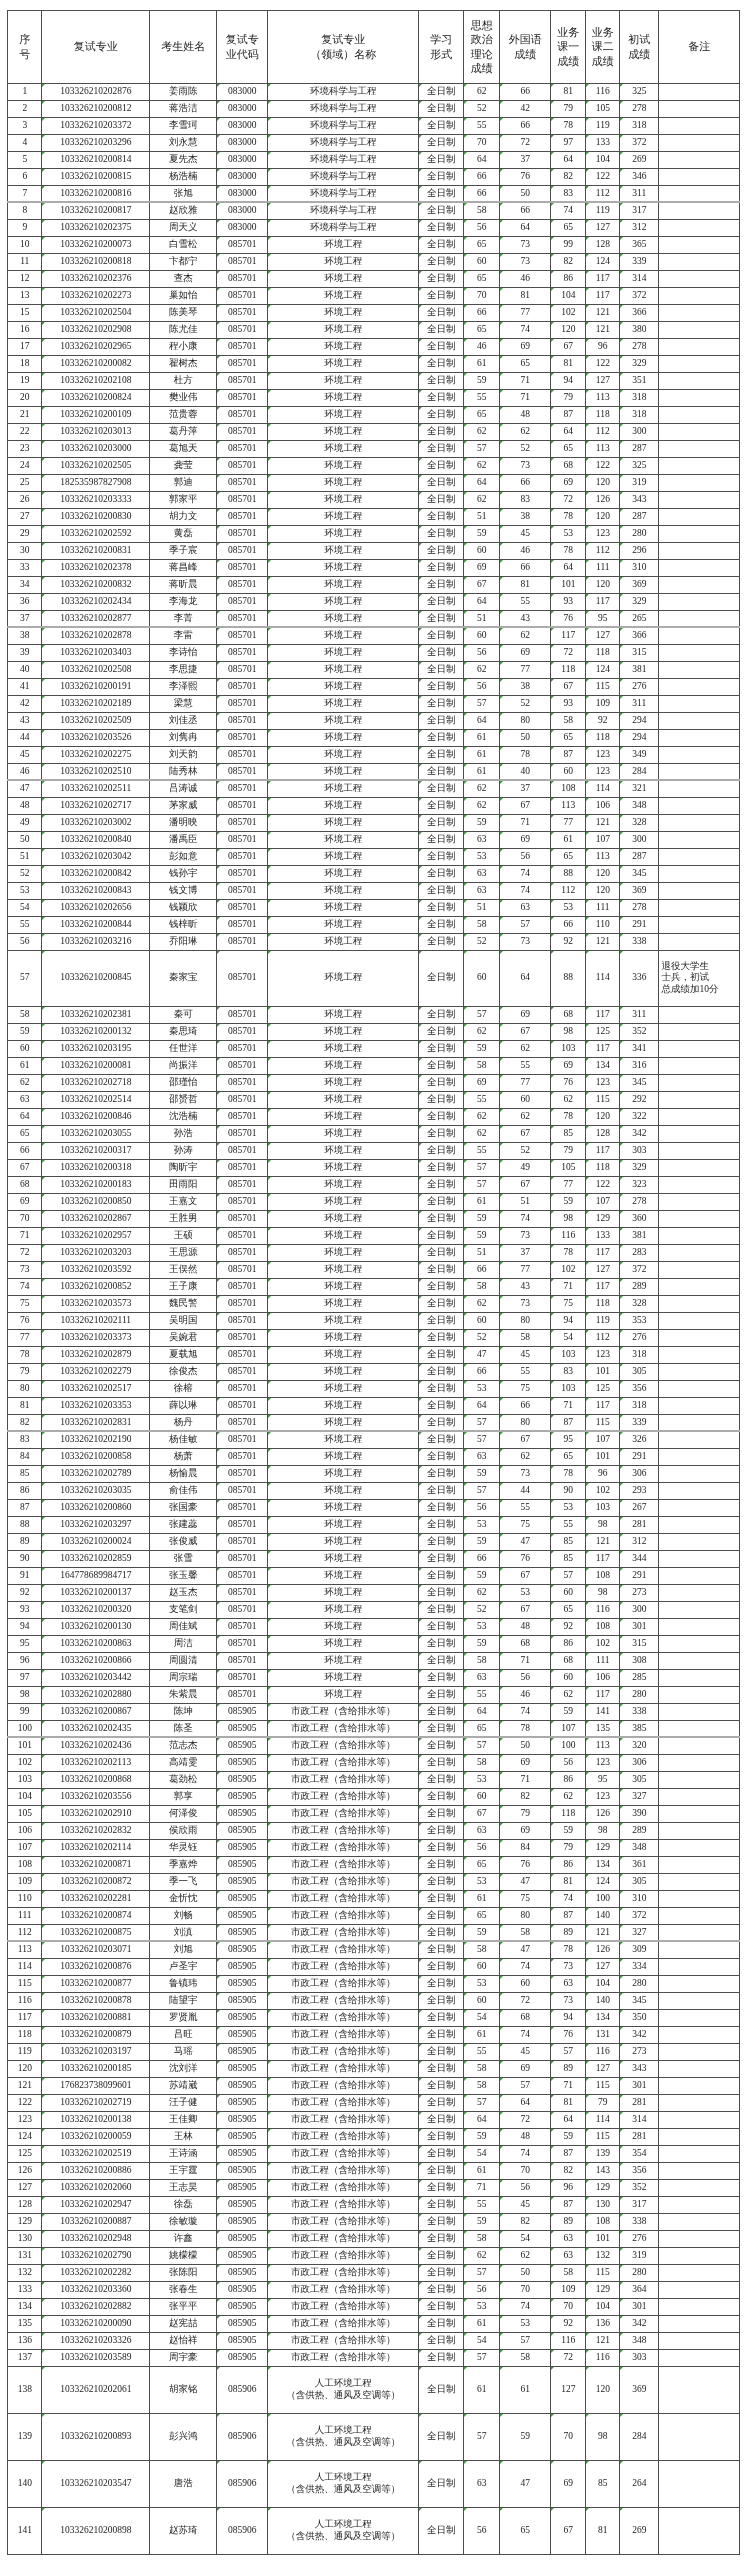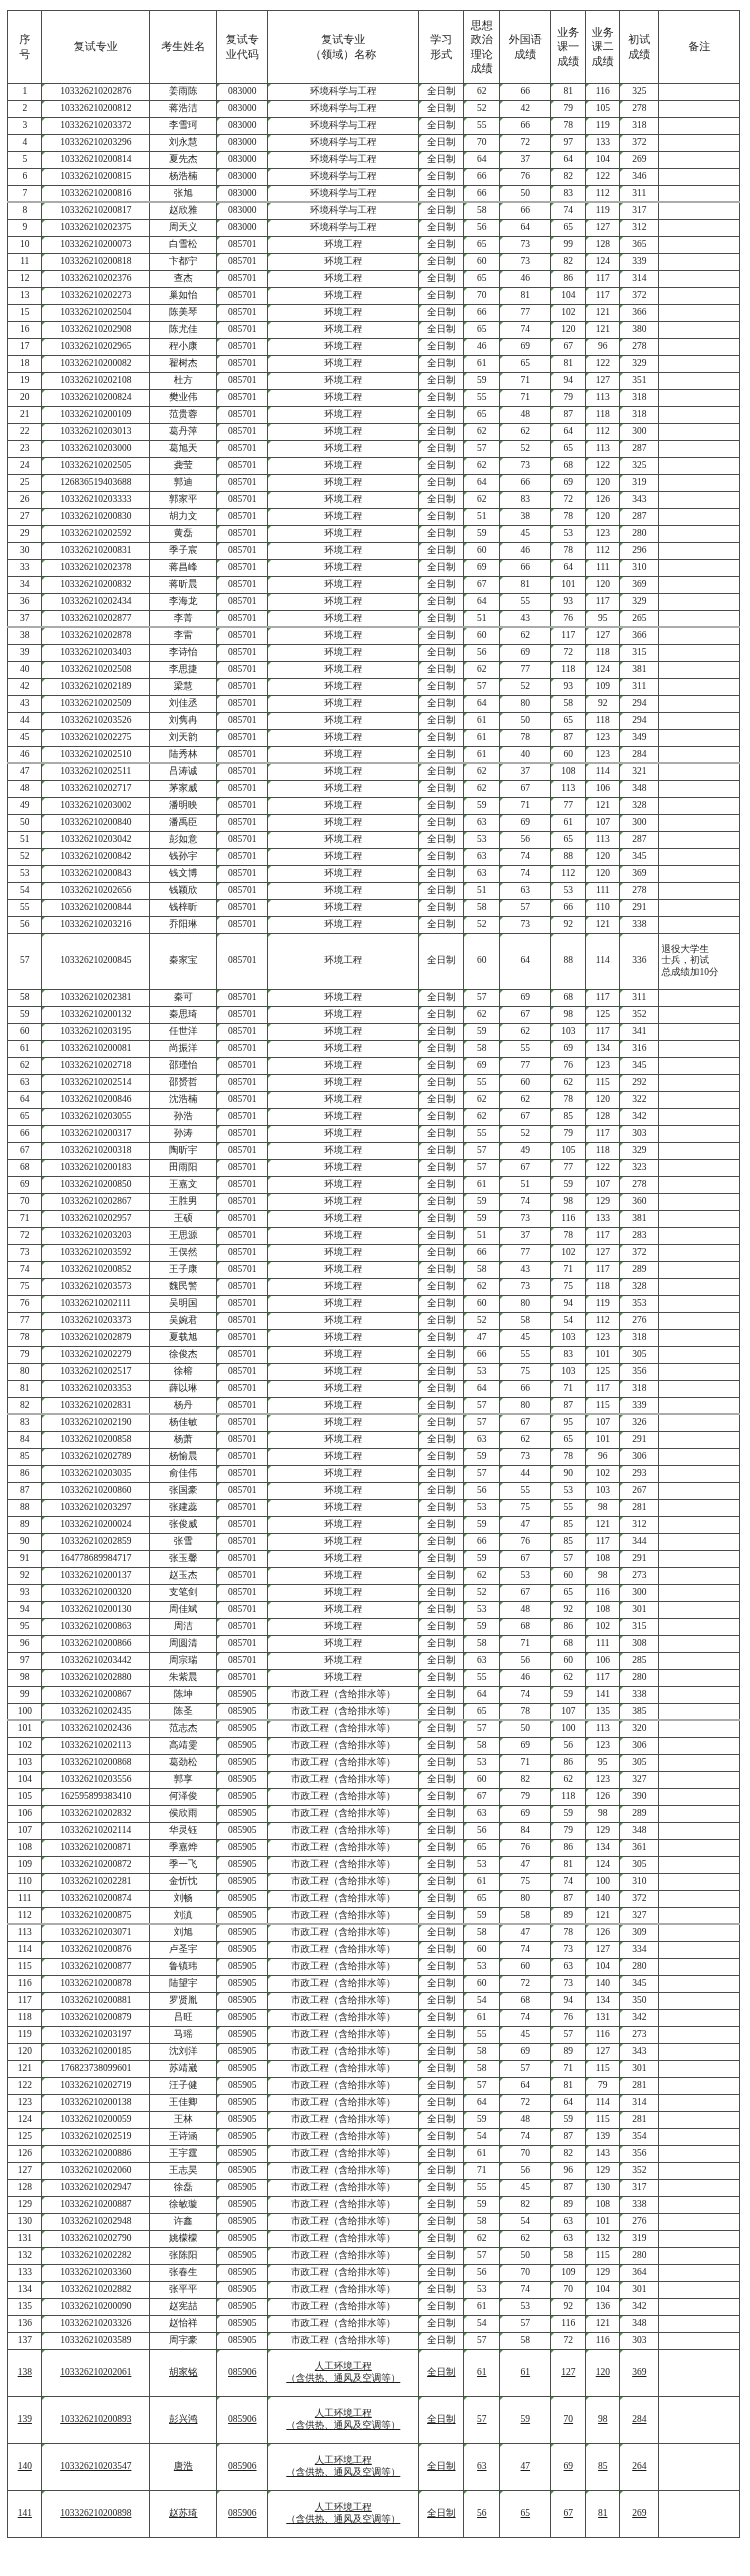--- a/index.html
+++ b/index.html
@@ -25,21 +25,21 @@
     position: relative;
   }
   thead tr { height: 73px; }
   th {
     font-weight: normal;
     font-size: 11px;
     line-height: 1.3;
     white-space: pre-line;
   }
   tbody tr { height: 17px; }
-  tbody tr.tall { height: 47px; text-decoration: underline; }
+  tbody tr.tall { height: 47px; }
   tbody tr.xtall { height: 56px; }
   tbody tr.pb td { border-top: 2.2px solid #ababab; }
   td { font-size: 9.5px; line-height: 1.18; }
   td.c-major, td.c-remark { white-space: pre-line; }
   td.c-remark { text-align: left; padding: 0 2.2px; font-size: 9.5px; }
   td.c-id { letter-spacing: 0px; }
   
   td.gt::before {
     content: "";
     position: absolute;
@@ -416,21 +416,21 @@
           <td class="c-form gt">全日制</td>
           <td class="c-s1 gt">62</td>
           <td class="c-s2 gt">73</td>
           <td class="c-s3 gt">68</td>
           <td class="c-s4 gt">122</td>
           <td class="c-total gt">325</td>
           <td class="c-remark"></td>
         </tr>
         <tr>
           <td class="c-seq">25</td>
-          <td class="c-id gt">126836519403688</td>
+          <td class="c-id gt">182535987827908</td>
           <td class="c-name">郭迪</td>
           <td class="c-code gt">085701</td>
           <td class="c-major gt">环境工程</td>
           <td class="c-form gt">全日制</td>
           <td class="c-s1 gt">64</td>
           <td class="c-s2 gt">66</td>
           <td class="c-s3 gt">69</td>
           <td class="c-s4 gt">120</td>
           <td class="c-total gt">319</td>
           <td class="c-remark"></td>
@@ -580,20 +580,34 @@
           <td class="c-id gt">103326210202508</td>
           <td class="c-name">李思捷</td>
           <td class="c-code gt">085701</td>
           <td class="c-major gt">环境工程</td>
           <td class="c-form gt">全日制</td>
           <td class="c-s1 gt">62</td>
           <td class="c-s2 gt">77</td>
           <td class="c-s3 gt">118</td>
           <td class="c-s4 gt">124</td>
           <td class="c-total gt">381</td>
+          <td class="c-remark"></td>
+        </tr>
+        <tr>
+          <td class="c-seq">41</td>
+          <td class="c-id gt">103326210200191</td>
+          <td class="c-name">李泽熙</td>
+          <td class="c-code gt">085701</td>
+          <td class="c-major gt">环境工程</td>
+          <td class="c-form gt">全日制</td>
+          <td class="c-s1 gt">56</td>
+          <td class="c-s2 gt">38</td>
+          <td class="c-s3 gt">67</td>
+          <td class="c-s4 gt">115</td>
+          <td class="c-total gt">276</td>
           <td class="c-remark"></td>
         </tr>
         <tr>
           <td class="c-seq">42</td>
           <td class="c-id gt">103326210202189</td>
           <td class="c-name">梁慧</td>
           <td class="c-code gt">085701</td>
           <td class="c-major gt">环境工程</td>
           <td class="c-form gt">全日制</td>
           <td class="c-s1 gt">57</td>
@@ -1468,21 +1482,21 @@
           <td class="c-form gt">全日制</td>
           <td class="c-s1 gt">60</td>
           <td class="c-s2 gt">82</td>
           <td class="c-s3 gt">62</td>
           <td class="c-s4 gt">123</td>
           <td class="c-total gt">327</td>
           <td class="c-remark"></td>
         </tr>
         <tr>
           <td class="c-seq">105</td>
-          <td class="c-id gt">162595899383410</td>
+          <td class="c-id gt">103326210202910</td>
           <td class="c-name">何泽俊</td>
           <td class="c-code gt">085905</td>
           <td class="c-major gt">市政工程（含给排水等）</td>
           <td class="c-form gt">全日制</td>
           <td class="c-s1 gt">67</td>
           <td class="c-s2 gt">79</td>
           <td class="c-s3 gt">118</td>
           <td class="c-s4 gt">126</td>
           <td class="c-total gt">390</td>
           <td class="c-remark"></td>

